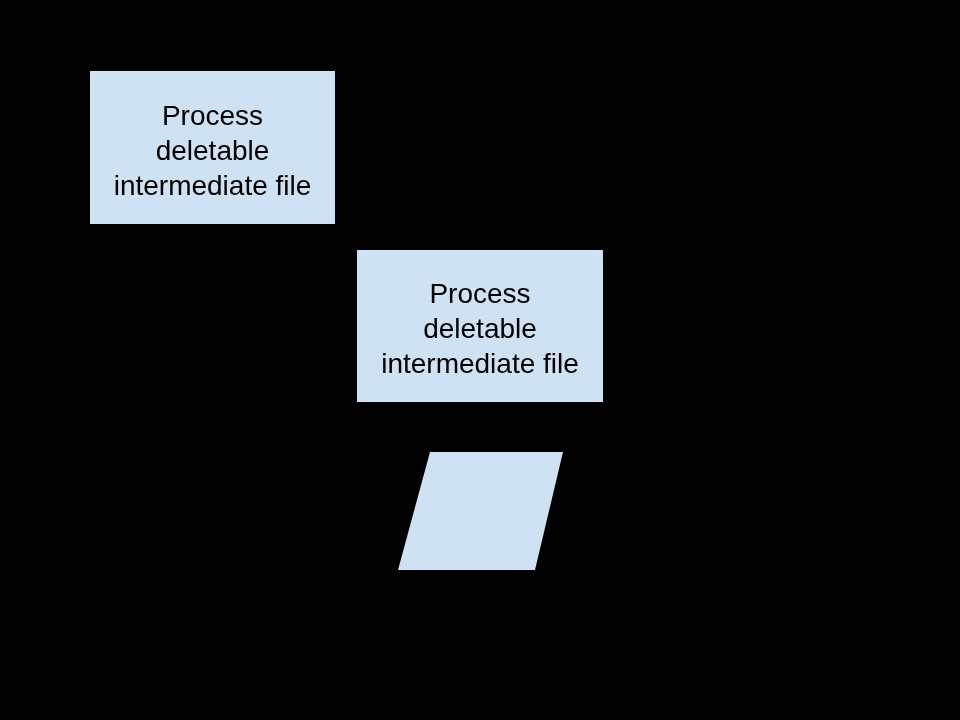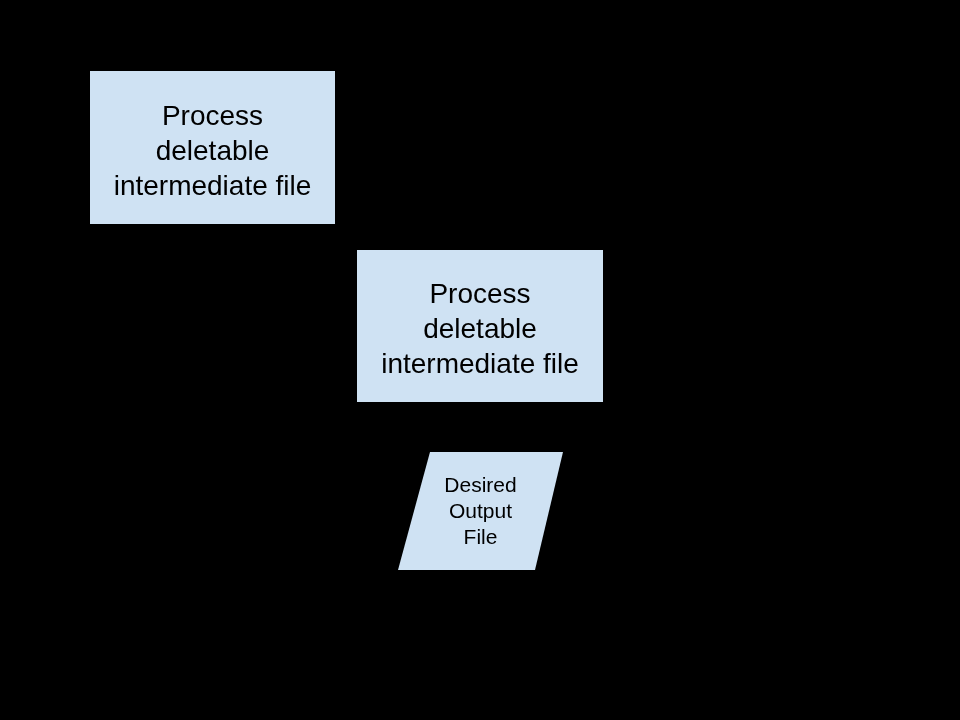--- a/index.html
+++ b/index.html
@@ -76,19 +76,14 @@
   <div class="node rect-node node-consumer">
     <div class="line">Process</div>
     <div class="line">deletable</div>
     <div class="line">intermediate file</div>
   </div>
 
   <svg class="para-shape" width="165" height="118" viewBox="0 0 165 118">
     <polygon points="32,0 165,0 137,118 0,118" fill="#cfe2f3"></polygon>
   </svg>
 
-  <div class="node node-output">
-    <div class="line">Desired</div>
-    <div class="line">Output</div>
-    <div class="line">File</div>
-  </div>
 
 </div>
 
 </body></html>

